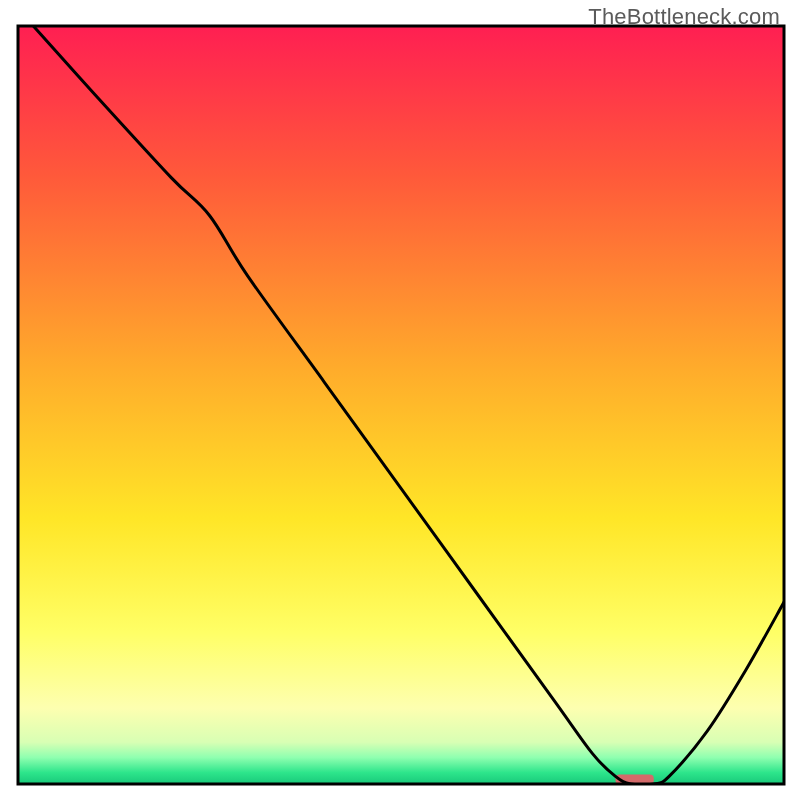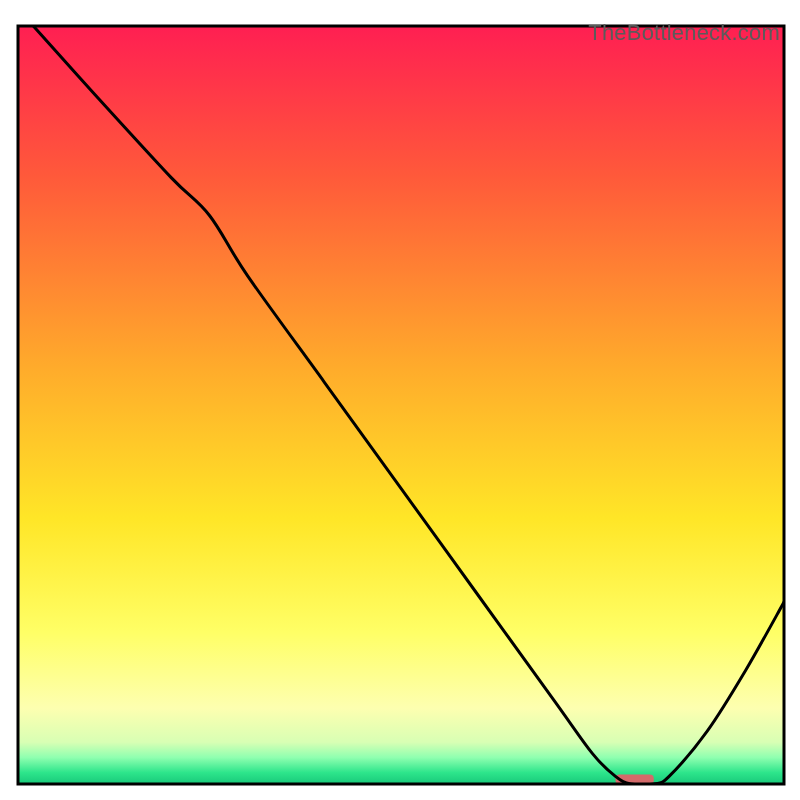--- a/index.html
+++ b/index.html
@@ -11,21 +11,21 @@
     font-family: Arial, Helvetica, sans-serif;
     position: relative;
   }
   .container {
     width: 800px;
     height: 800px;
     position: relative;
   }
   .watermark {
     position: absolute;
-    top: 20px;
+    top: 4px;
     right: 20px;
     font-size: 22px;
     color: #5b5b5b;
     font-weight: 500;
     letter-spacing: 0.2px;
     z-index: 30;
   }
   svg.plot {
     position: absolute;
     left: 0;

